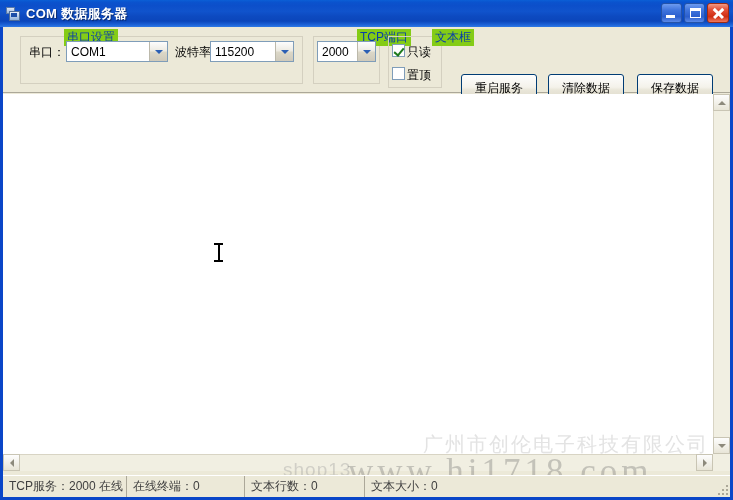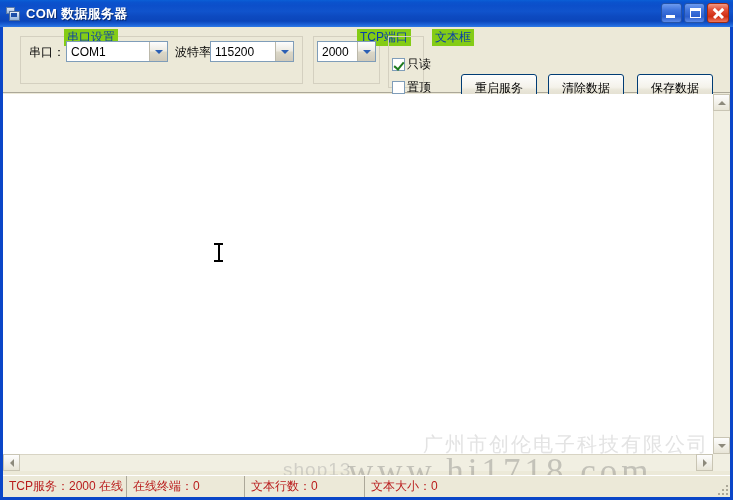--- a/index.html
+++ b/index.html
@@ -163,21 +163,21 @@
     padding: 0 3px;
     color: #0a3fa8;
     font-size: 12px;
     white-space: nowrap;
     margin-left: 36px;
   }
 
   
   #gb-serial { left: 17px; top: 9px; width: 283px; height: 48px; }
   #gb-tcp    { left: 310px; top: 9px; width: 67px; height: 48px; }
-  #gb-text   { left: 385px; top: 9px; width: 36px; height: 52px; text-decoration: underline; }
+  #gb-text   { left: 385px; top: 9px; width: 54px; height: 52px; text-decoration: underline; }
 
   .field-label {
     position: absolute;
     font-size: 12px;
     color: #000000;
     white-space: nowrap;
   }
 
   
   .combo {
@@ -221,23 +221,21 @@
   #combo-baud { left: 207px; top: 14px; width: 84px; }
   #combo-tcp  { left: 314px; top: 14px; width: 59px; }
 
   #lbl-port { left: 26px; top: 17px; }
   #lbl-baud { left: 172px; top: 17px; }
 
   
   .checkrow {
     position: absolute;
     display: flex;
-    align-items: center;
     cursor: default;
-    margin-top: 12px;
   }
   .cb-box {
     width: 13px;
     height: 13px;
     box-sizing: border-box;
     border: 1px solid #7f9db9;
     background: #ffffff;
     position: relative;
     flex: 0 0 auto;
     margin-right: 2px;
@@ -424,21 +422,21 @@
     display: flex;
     align-items: stretch;
     overflow: hidden;
   }
   .status-cell {
     position: relative;
     display: flex;
     align-items: center;
     padding-left: 6px;
     font-size: 12px;
-    color: #b91c1c;
+    color: #404040;
     white-space: nowrap;
     border-right: 1px solid #aca899;
     box-sizing: border-box;
   }
   .status-cell:last-child { border-right: none; }
   .status-grip {
     position: absolute;
     right: 2px;
     bottom: 2px;
     width: 12px;

